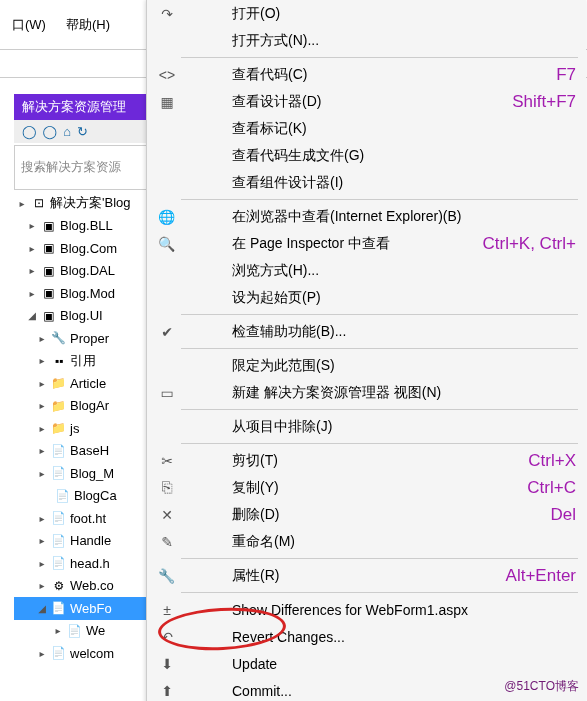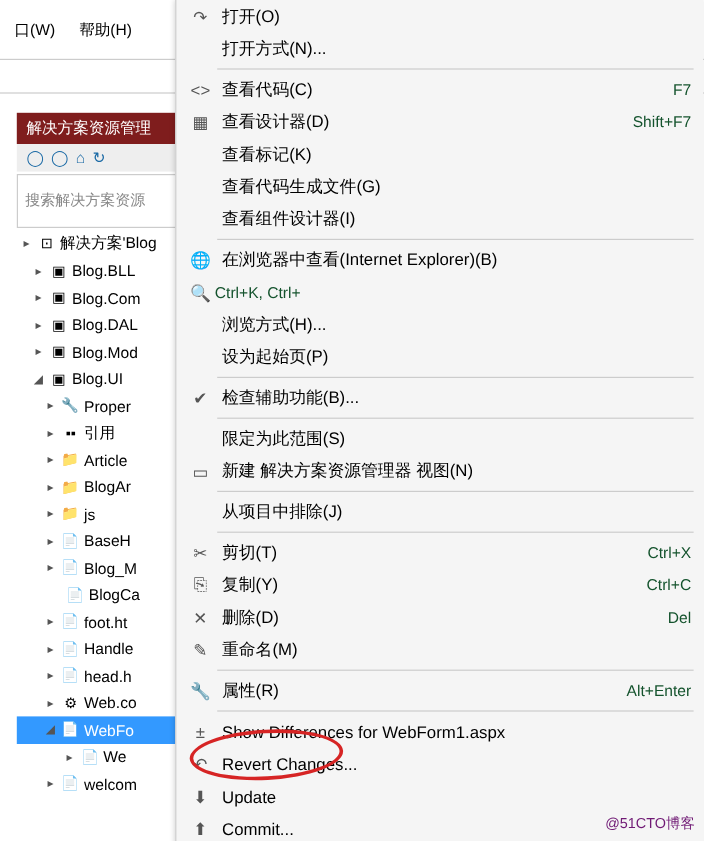--- a/index.html
+++ b/index.html
@@ -1,38 +1,38 @@
 <!DOCTYPE html>
 <html><head>
 <meta charset="utf-8">
 <style>
 * { margin: 0; padding: 0; box-sizing: border-box; font-family: "Microsoft YaHei", "Segoe UI", sans-serif; }
 body { width: 587px; height: 701px; background: #fff; overflow: hidden; font-size: 13px; position: relative; }
 .menubar { height: 50px; display: flex; align-items: center; padding-left: 2px; border-bottom: 1px solid #ccc; }
 .menubar-item { padding: 4px 10px; }
 .toolbar { height: 28px; border-bottom: 1px solid #ccc; }
 .panel { position: absolute; left: 14px; top: 94px; width: 140px; }
-.panel-header { background: #7f1d1d; color: #fff; padding: 4px 8px; font-size: 13px; }
+.panel-header { background: #6d28d9; color: #fff; padding: 4px 8px; font-size: 13px; }
 .panel-tools { background: #eee; padding: 4px 8px; display: flex; gap: 6px; color: #1b6aa5; }
 .panel-tools span { cursor: pointer; }
 .search { border: 1px solid #ccc; padding: 13px 6px; font-size: 12.5px; color: #888; margin-top: 2px; }
 .tree { background: #fff; font-size: 13px; padding: 2px 0; }
 .tree-row { display: flex; align-items: center; height: 22.5px; padding-left: 2px; white-space: nowrap; overflow: hidden; }
 .tree-row .tw { width: 12px; text-align: center; color: #555; font-size: 10px; }
 .tree-row .ic { width: 16px; text-align: center; margin: 0 3px; font-size: 12px; }
 .tree-row.depth1 { padding-left: 12px; }
 .tree-row.depth2 { padding-left: 22px; }
 .tree-row.depth3 { padding-left: 38px; }
 .tree-row.bold .lbl { font-weight: normal; }
 .tree-row.sel { background: #3399ff; color: #fff; }
 .ctx { position: absolute; left: 146px; top: 0; width: 440px; background: #f5f5f5; border-left: 1px solid #ccc; box-shadow: -1px 0 4px rgba(0,0,0,0.15); }
 .ctx-row { display: flex; align-items: center; height: 27px; padding: 0 10px 0 8px; font-size: 14px; }
 .ctx-ic { width: 24px; text-align: center; color: #555; font-size: 14px; }
-.ctx-lbl { flex: 1; padding-left: 6px; }
-.ctx-sc { color: #14532d; font-size: 13px; }
+.ctx-lbl { flex: 1; padding-left: 6px; margin-left: 47px; }
+.ctx-sc { color: #a21caf; font-size: 17px; }
 .ctx-sep { height: 1px; background: #ccc; margin: 3px 8px 3px 34px; }
 .circle { position: absolute; border: 3px solid #d62424; border-radius: 50%; width: 128px; height: 42px; left: 158px; top: 608px; pointer-events: none; transform: rotate(-3deg); }
 .watermark { position: absolute; right: 8px; bottom: 6px; color: #701a75; font-size: 12px; }
 </style>
 </head>
 <body>
 
 <div class="menubar">
   <div class="menubar-item">口(W)</div>
   <div class="menubar-item">帮助(H)</div>
@@ -188,20 +188,21 @@
       <span class="ctx-ic"></span>
       <span class="ctx-lbl">查看组件设计器(I)</span>
     </div>
   <div class="ctx-sep"></div>
   <div class="ctx-row">
       <span class="ctx-ic">🌐</span>
       <span class="ctx-lbl">在浏览器中查看(Internet Explorer)(B)</span>
     </div>
   <div class="ctx-row">
       <span class="ctx-ic">🔍</span>
+      <span class="ctx-lbl">在 Page Inspector 中查看</span>
       <span class="ctx-sc">Ctrl+K, Ctrl+</span>
     </div>
   <div class="ctx-row">
       <span class="ctx-ic"></span>
       <span class="ctx-lbl">浏览方式(H)...</span>
     </div>
   <div class="ctx-row">
       <span class="ctx-ic"></span>
       <span class="ctx-lbl">设为起始页(P)</span>
     </div>

